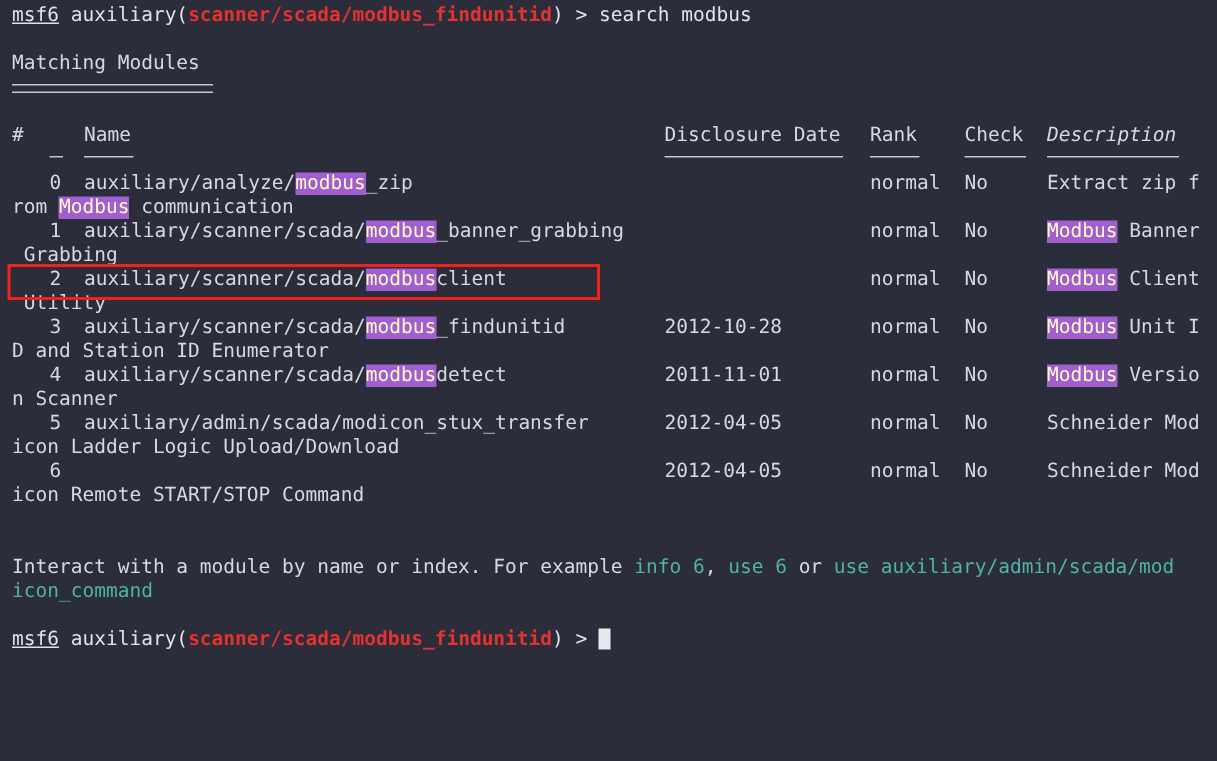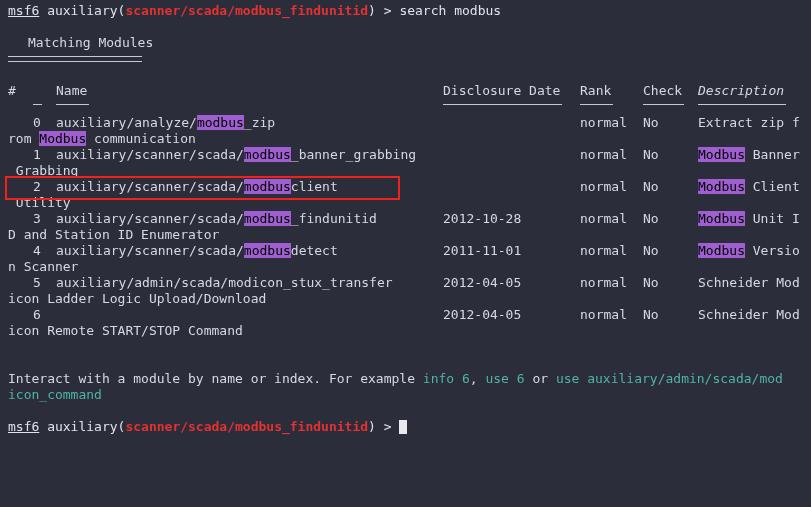--- a/index.html
+++ b/index.html
@@ -23,21 +23,21 @@
     position: absolute;
     left: 8px;
     top: 3px;
     white-space: pre;
   }
 
   
   .c-white   { color: #e2e2ea; }
   .c-red     { color: #e3322f; font-weight: bold; }
   .c-teal    { color: #4fb3a5; }
-  .c-hl      { background: #a05fd0; color: #000000; }
+  .c-hl      { background: #a05fd0; color: #fef9c3; }
   .u         { text-decoration: underline; }
 
   .sep-heading {
     position: absolute;
     left: 8px;
     width: 134px;
     height: 4px;
     border-top: 1.5px solid #c8c8d4;
     border-bottom: 1.5px solid #c8c8d4;
   }
@@ -77,21 +77,21 @@
     letter-spacing: 0.3px;
   }
 </style>
 </head>
 <body>
 
 <div id="terminal">
 
   <div class="screen" style="top:3px;"><span class="c-white u">msf6</span><span> </span><span class="c-white">auxiliary(</span><span class="c-red">scanner/scada/modbus_findunitid</span><span class="c-white">) &gt; </span><span class="c-white">search modbus</span></div>
 
-  <div class="screen" style="top:35px;margin-left:20px;">Matching Modules</div>
+  <div class="screen" style="top:35px;">Matching Modules</div>
   <div class="sep-heading" style="top:56px;"></div>
 
   <div class="screen" style="top:83px;"><span>#</span></div>
   <div class="screen" style="top:83px;left:56px;"><span>Name</span></div>
   <div class="screen" style="top:83px;left:443px;"><span>Disclosure Date</span></div>
   <div class="screen" style="top:83px;left:580px;"><span>Rank</span></div>
   <div class="screen" style="top:83px;left:643px;"><span>Check</span></div>
   <div class="screen" style="top:83px;left:698px;font-style:italic;"><span>Description</span></div>
 
   <div class="colrule" style="left:33px;  top:104px; width:9px;"></div>

